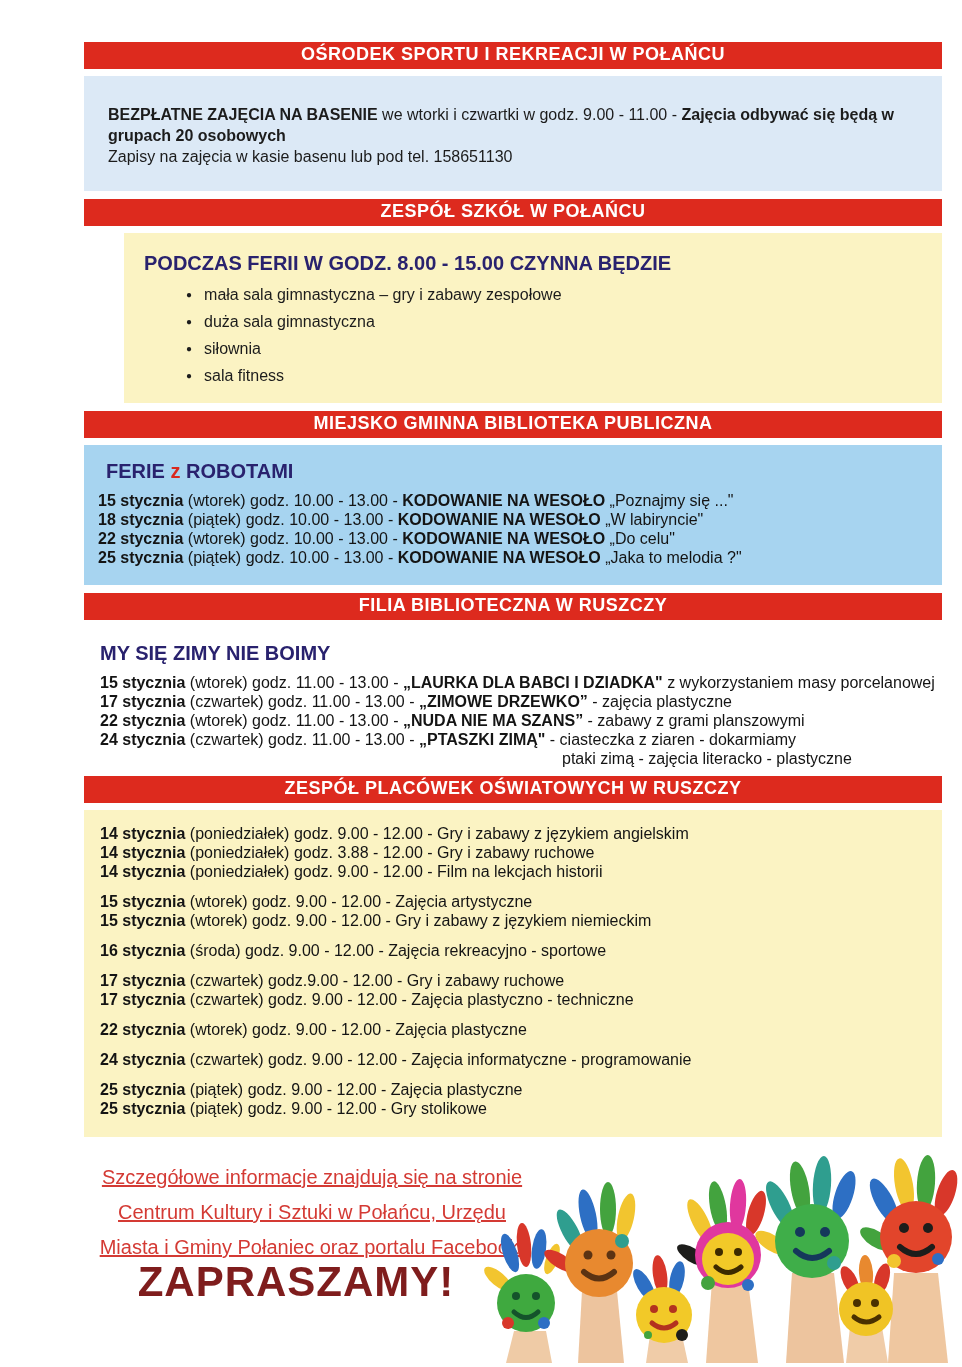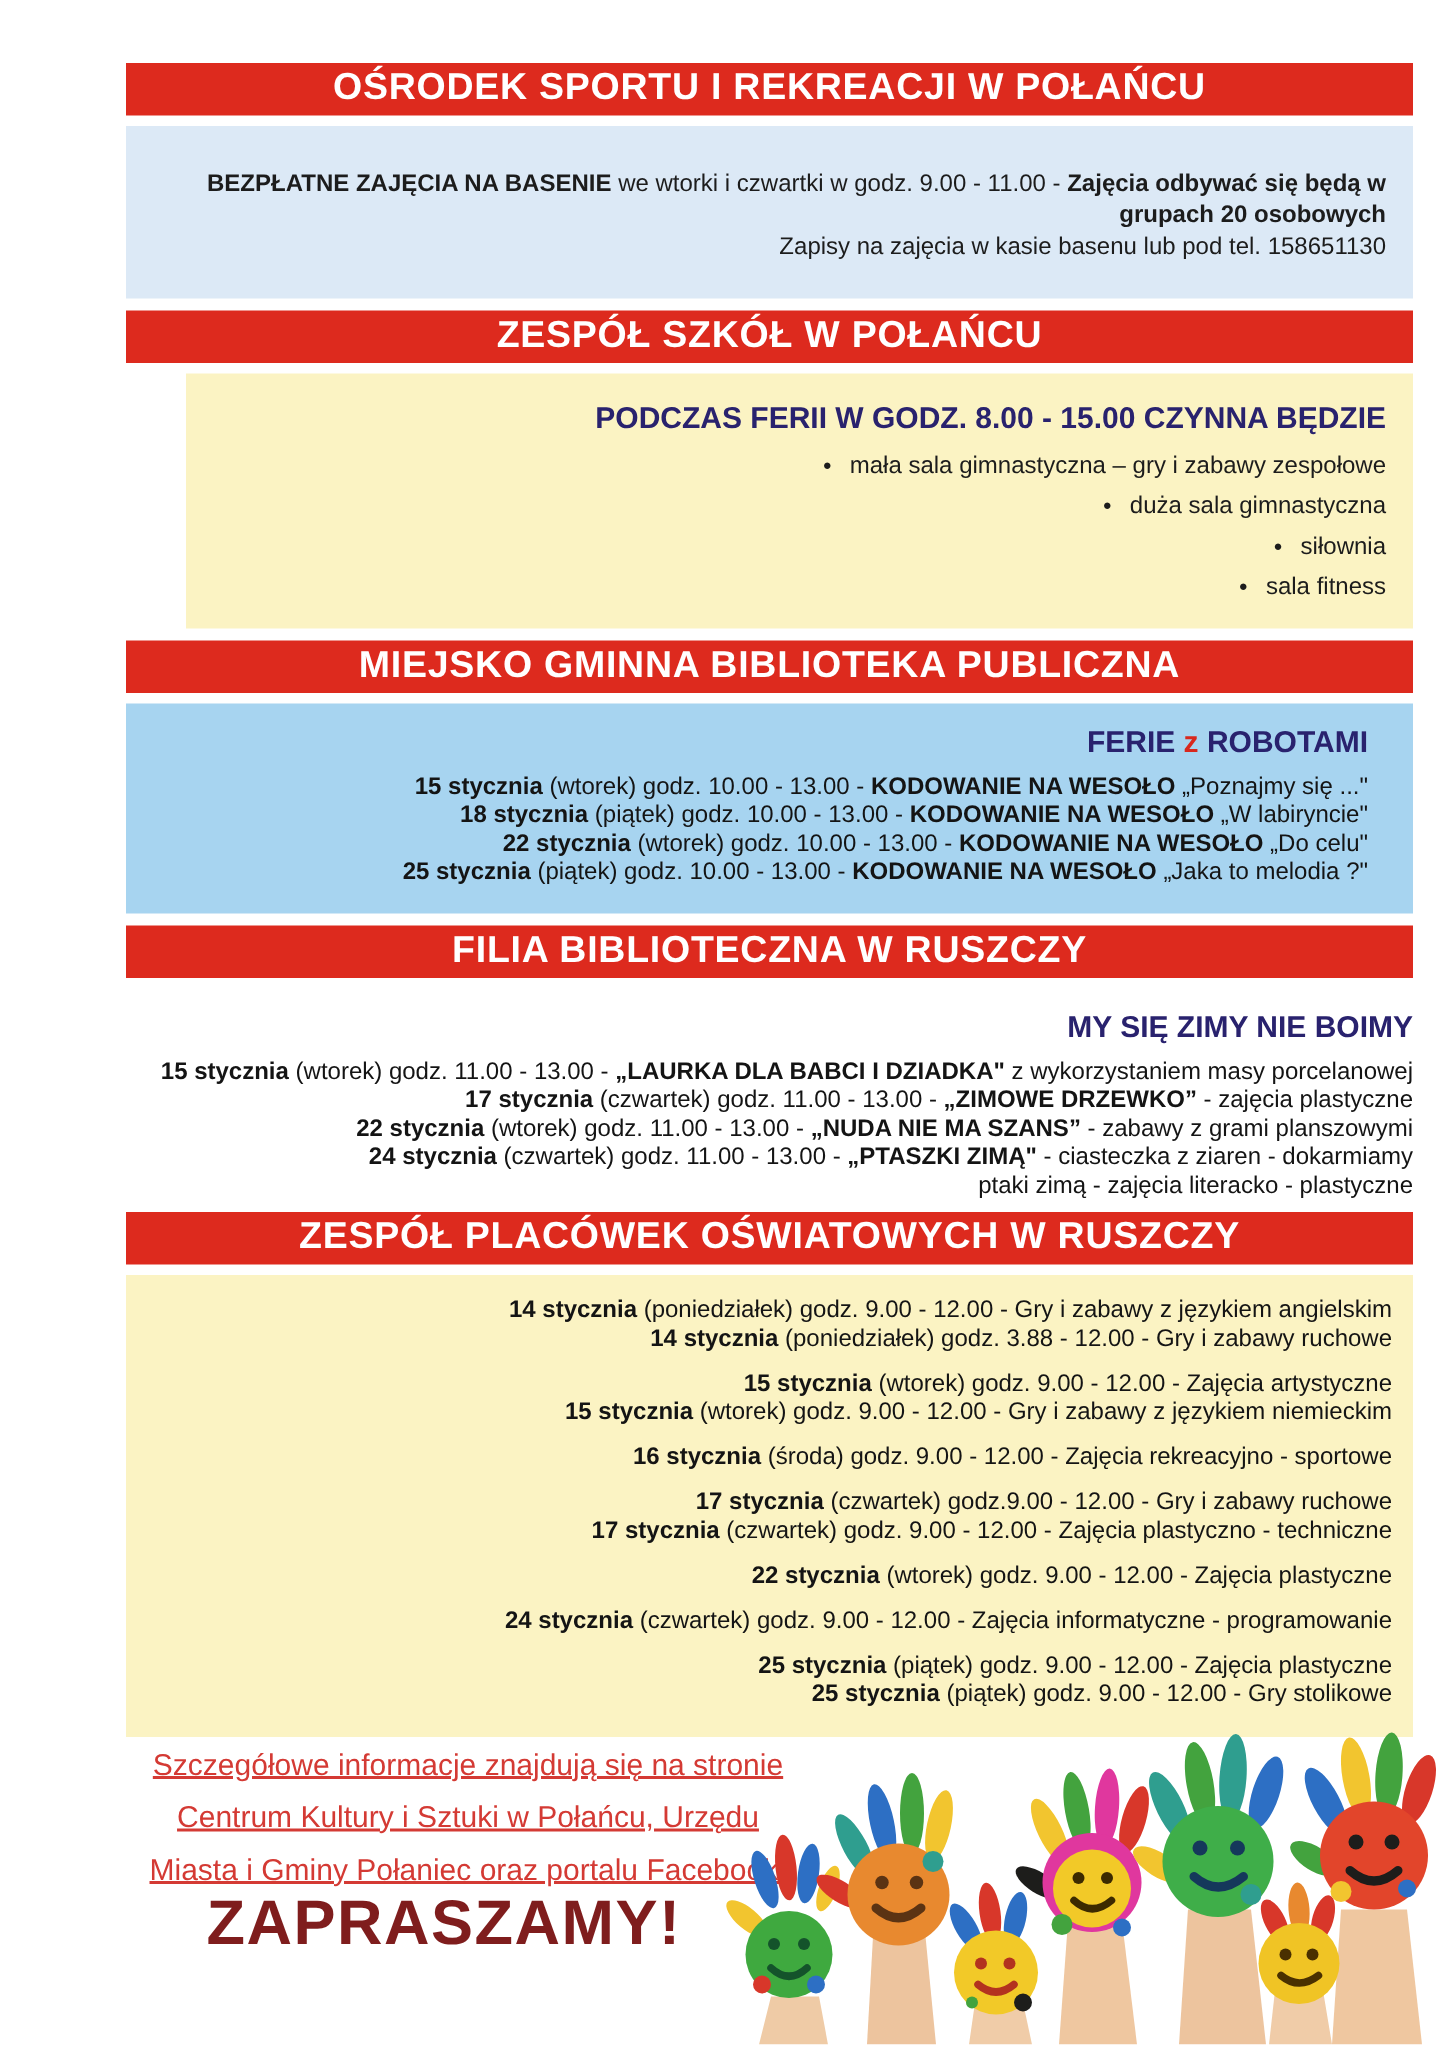--- a/index.html
+++ b/index.html
@@ -10,24 +10,24 @@
   
   .vtitle {
     position:absolute; left:8px; bottom:2px;
     transform-origin:0 100%; transform:rotate(-90deg);
     white-space:nowrap; font-weight:bold; font-size:57px; letter-spacing:0.5px;
     color:#1793D5;
   }
   
   .content { position:absolute; left:84px; top:0; width:858px; padding-top:42px; }
   .bar {
-    background:#DD2A1E; color:#ffffff; font-weight:bold; font-size:25px;
+    background:#DD2A1E; color:#ffffff; font-weight:bold; font-size:18px;
     text-align:center; letter-spacing:0.5px; padding:2px 0 4px; margin-bottom:7px;
   }
-  .box { margin-bottom:8px;text-align:right; }
+  .box { margin-bottom:8px; }
   .box.pale   { background:#DCE9F6; padding:28px 18px 24px 24px; }
   .box.cream  { background:#FBF3C3; padding:18px 18px 10px 20px;margin-left:40px; }
   .box.sky    { background:#A7D4F0; padding:14px 30px 18px 14px; }
   .box.plain  { background:#ffffff; padding:14px 0 0 16px; }
   .box.cream2 { background:#FBF3C3; padding:14px 14px 8px 16px; }
 
   .para  { font-size:16px; line-height:21px; color:#1c1c1c; }
   .b     { font-weight:bold; }
   .navy-h { color:#29226E; font-weight:bold; font-size:20px; line-height:24px; }
   .navy-h.pad { padding-left:8px; }
@@ -102,20 +102,21 @@
         <div class="line"><span class="b">24 stycznia</span><span> (czwartek) godz. 11.00 - 13.00 -  </span><span class="b">„PTASZKI ZIMĄ"</span><span> - ciasteczka z ziaren - dokarmiamy</span></div>
         <div class="line cont-line">ptaki zimą - zajęcia literacko - plastyczne</div>
       </div>
     </div>
 
     <div class="bar">ZESPÓŁ PLACÓWEK OŚWIATOWYCH W RUSZCZY</div>
     <div class="box cream2">
       <div class="group">
         <div class="line"><span class="b">14 stycznia</span><span> (poniedziałek) godz. 9.00 - 12.00 - Gry i zabawy z językiem angielskim</span></div>
         <div class="line"><span class="b">14 stycznia</span><span> (poniedziałek) godz. 3.88 - 12.00 - Gry i zabawy ruchowe</span></div>
+        <div class="line"><span class="b">14 stycznia</span><span> (poniedziałek) godz. 9.00 - 12.00 - Film na lekcjach historii</span></div>
       </div>
       <div class="group">
         <div class="line"><span class="b">15 stycznia</span><span> (wtorek) godz. 9.00 - 12.00 - Zajęcia artystyczne</span></div>
         <div class="line"><span class="b">15 stycznia</span><span> (wtorek) godz. 9.00 - 12.00 - Gry i zabawy z językiem niemieckim</span></div>
       </div>
       <div class="group">
         <div class="line"><span class="b">16 stycznia</span><span> (środa) godz. 9.00 - 12.00 - Zajęcia rekreacyjno - sportowe</span></div>
       </div>
       <div class="group">
         <div class="line"><span class="b">17 stycznia</span><span> (czwartek) godz.9.00 - 12.00 - Gry i zabawy ruchowe</span></div>

